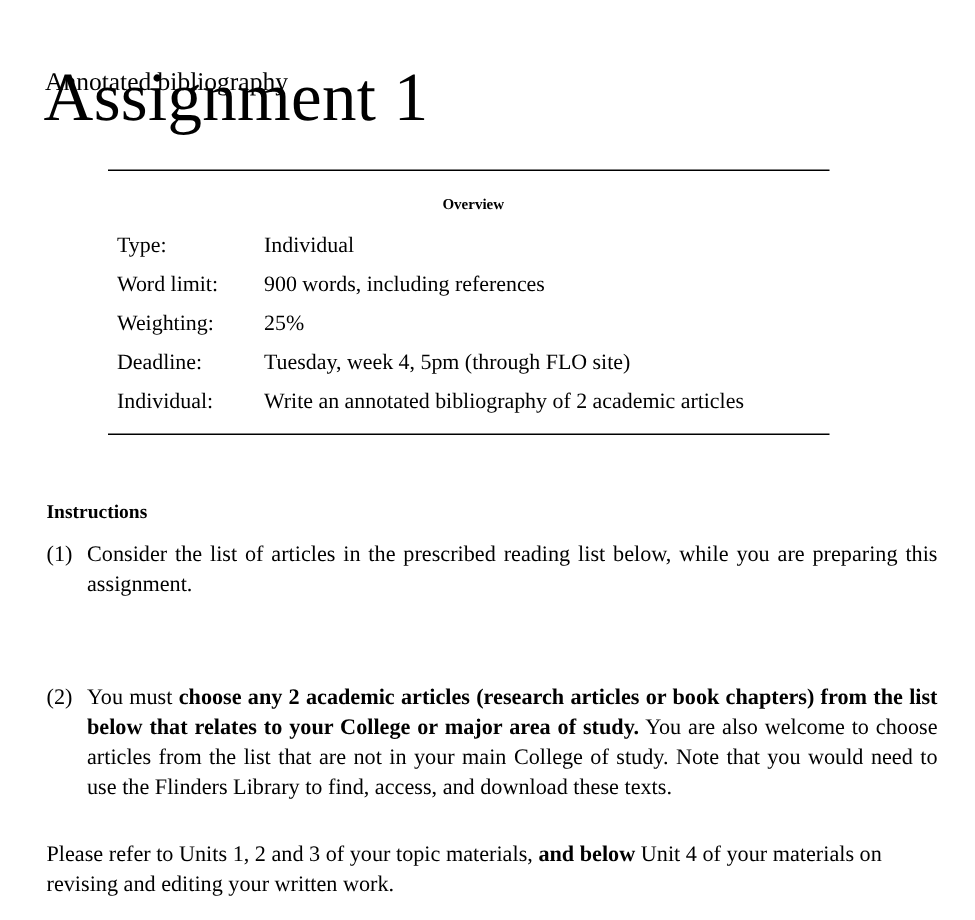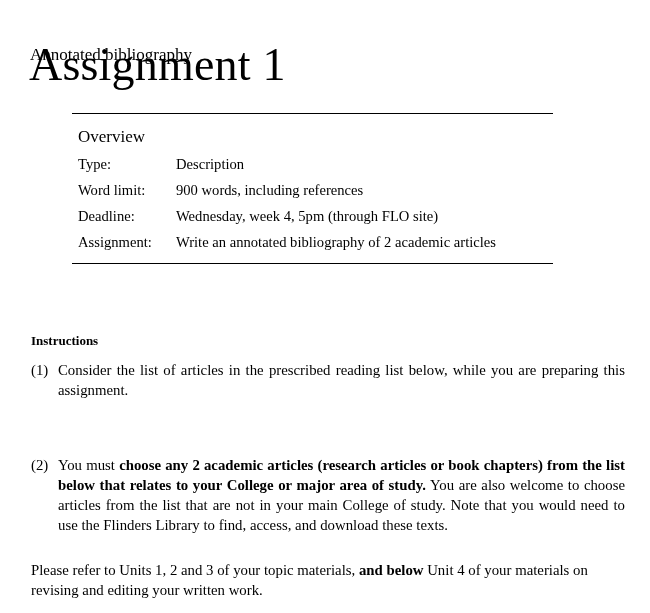--- a/index.html
+++ b/index.html
@@ -50,24 +50,25 @@
     left: 72px;
     top: 113px;
     width: 481px;
     border-top: 1.6px solid #000;
     border-bottom: 1.6px solid #000;
     box-sizing: content-box;
     padding-top: 14px;
     padding-bottom: 12px;
   }
   .overview-heading {
-    font-size: 17px;
-    font-weight: normal;
+    font-size: 10px;
+    font-weight: bold;
     line-height: 18px;
     margin: 0 0 10px 6px;
+    text-align: center;
   }
   .overview-table {
     border-collapse: collapse;
     margin-left: 6px;
     font-size: 14.6px;
   }
   .overview-table td {
     padding: 0 0 9px 0;
     vertical-align: top;
     line-height: 17px;
@@ -129,32 +130,36 @@
 
   <div class="doc-subtitle">Annotated bibliography</div>
 
   <section class="overview-box">
     <div class="overview-heading">Overview</div>
 
     <table class="overview-table">
       <tbody>
         <tr>
           <td class="ov-label">Type:</td>
-          <td class="ov-value">Description</td>
+          <td class="ov-value">Individual</td>
         </tr>
         <tr>
           <td class="ov-label">Word limit:</td>
           <td class="ov-value">900 words, including references</td>
         </tr>
         <tr>
-          <td class="ov-label">Deadline:</td>
-          <td class="ov-value">Wednesday, week 4, 5pm (through FLO site)</td>
+          <td class="ov-label">Weighting:</td>
+          <td class="ov-value">25%</td>
         </tr>
         <tr>
-          <td class="ov-label">Assignment:</td>
+          <td class="ov-label">Deadline:</td>
+          <td class="ov-value">Tuesday, week 4, 5pm (through FLO site)</td>
+        </tr>
+        <tr>
+          <td class="ov-label">Individual:</td>
           <td class="ov-value">Write an annotated bibliography of 2 academic articles</td>
         </tr>
       </tbody>
     </table>
   </section>
 
   <div class="instructions-heading">Instructions</div>
 
   <div class="body-block numbered item1">
     <span class="marker">(1)</span><span>Consider the list of articles in the prescribed reading list below, while you are preparing this assignment.</span>

